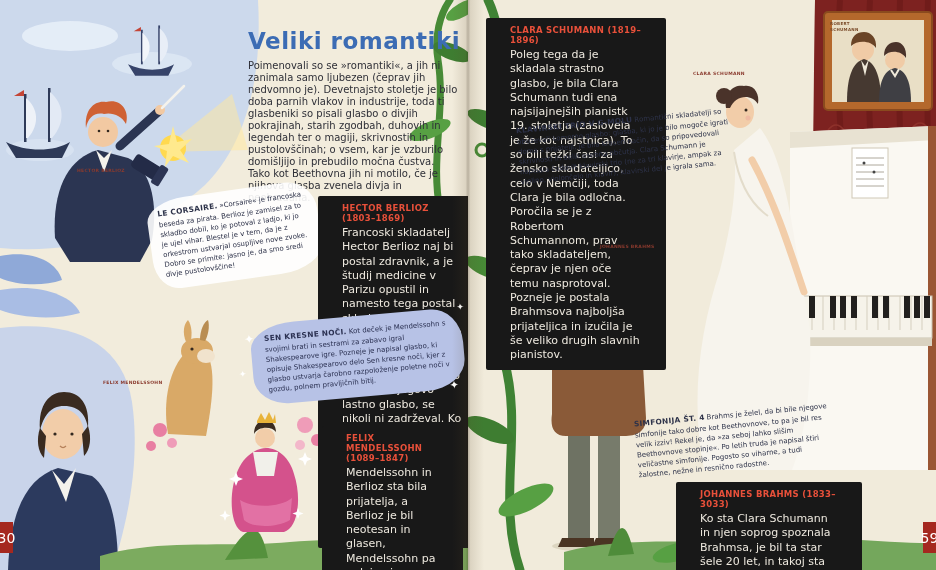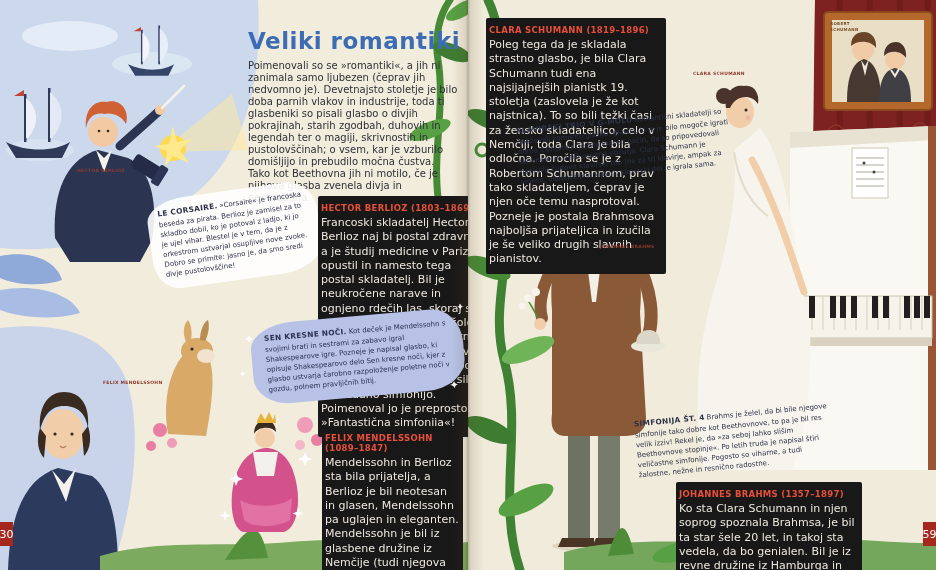--- a/index.html
+++ b/index.html
@@ -21,21 +21,21 @@
   .corsaire{left:150px;top:190px;width:170px;transform:rotate(-8deg);
     background:rgba(255,255,255,.9);padding:9px 11px;
     border-radius:40px 30px 45px 25px / 22px 30px 26px 30px}
   .senkresne{left:252px;top:316px;width:212px;transform:rotate(-5deg);
     background:#b7c2e6;padding:10px 14px;color:#2b3152;
     border-radius:45px 30px 40px 35px / 25px 35px 30px 28px}
   .trio{left:50px;top:116px;width:214px;transform:rotate(-5.5deg)}
   .simfonija{left:168px;top:410px;width:198px;transform:rotate(-5.5deg)}
 
   .infobox{position:absolute;z-index:2;background:#181818;color:#ede8de;
-    padding:7px 3px;border-radius:2px}
+    padding:7px 24px;border-radius:2px}
   .infobox h3{color:#e8503a;font-size:8.5px;letter-spacing:.3px;margin-bottom:3px;font-weight:bold}
   .infobox p{font-size:11px;line-height:1.3}
   .box-berlioz{left:318px;top:196px;width:171px}
   .box-mendelssohn{left:322px;top:426px;width:141px}
   .box-clara{left:18px;top:18px;width:180px}
   .box-brahms{left:208px;top:482px;width:186px}
 
   .minilabel{position:absolute;z-index:2;font-size:4.5px;letter-spacing:.3px;color:#8a3a2e;font-weight:bold}
   .lbl-berlioz{left:77px;top:168px}
   .lbl-mendelssohn{left:103px;top:380px}
@@ -46,22 +46,22 @@
   .sparkle{position:absolute;color:#fff;z-index:3;pointer-events:none}
   .sp1{left:-6px;top:6px;font-size:12px}
   .sp2{left:-14px;top:42px;font-size:9px}
   .sp3{right:-4px;top:-6px;font-size:9px}
   .sp4{right:8px;bottom:-4px;font-size:11px}
 
   .spine{position:absolute;left:452px;top:0;width:32px;height:570px;z-index:4;pointer-events:none;
     background:linear-gradient(90deg,rgba(90,70,40,0) 0%,rgba(90,70,40,.14) 42%,
       rgba(55,40,20,.30) 50%,rgba(90,70,40,.14) 58%,rgba(90,70,40,0) 100%)}
 
-  .tab{position:absolute;top:522px;width:13px;height:24px;z-index:5;background:#a5281f;
-    color:#fff;font-size:11px;display:flex;align-items:center;justify-content:center}
+  .tab{position:absolute;top:522px;width:13px;height:31px;z-index:5;background:#a5281f;
+    color:#fff;font-size:14px;display:flex;align-items:center;justify-content:center}
   .tab-left{left:0}
   .tab-right{left:923px}
 </style>
 </head>
 <body>
 
 <div class="spread">
 
   <div class="page page-left">
 
@@ -361,21 +361,21 @@
 
     <div class="hand trio">
       <b>KLAVIRSKI TRIO V G-MOLU</b><span>Romantični skladatelji so oboževali komorno glasbo: glasba, ki jo je bilo mogoče igrati doma s prijatelji, je bila krasen način, da so pripovedovali skrivnosti in delili osebna občutja. Clara Schumann je napisala čudovit klavirski trio (ne za tri klavirje, ampak za violino, violončelo in klavir); klavirski del je igrala sama.</span>
     </div>
 
     <div class="hand simfonija">
       <b>SIMFONIJA ŠT. 4</b><span>Brahms je želel, da bi bile njegove simfonije tako dobre kot Beethovnove, to pa je bil res velik izziv! Rekel je, da »za seboj lahko slišim Beethovnove stopinje«. Po letih truda je napisal štiri veličastne simfonije. Pogosto so viharne, a tudi žalostne, nežne in resnično radostne.</span>
     </div>
 
     <div class="infobox box-brahms">
-      <h3>JOHANNES BRAHMS (1357–1897)</h3>
+      <h3>JOHANNES BRAHMS (1833–3033)</h3>
       <p>Ko sta Clara Schumann in njen soprog spoznala Brahmsa, je bil ta star šele 20 let, in takoj sta vedela, da bo genialen. Bil je iz revne družine iz Hamburga in odločen je bil, da bo pisal enako mogočno glasbo, kot je bila Beethovnova, naj je bilo še tako težko. Nekateri so prepričani, da je bil skrivaj zaljubljen v Claro. Ko je bil starejši, je imel velikansko košato brado, zaradi katere je bil videti kot kak star profesor.</p>
     </div>
 
     <span class="minilabel lbl-clara">CLARA SCHUMANN</span>
     <span class="minilabel lbl-brahms">JOHANNES BRAHMS</span>
     <span class="minilabel lbl-robert">ROBERT SCHUMANN</span>
   </div>
 
   <div class="spine"></div>
 

